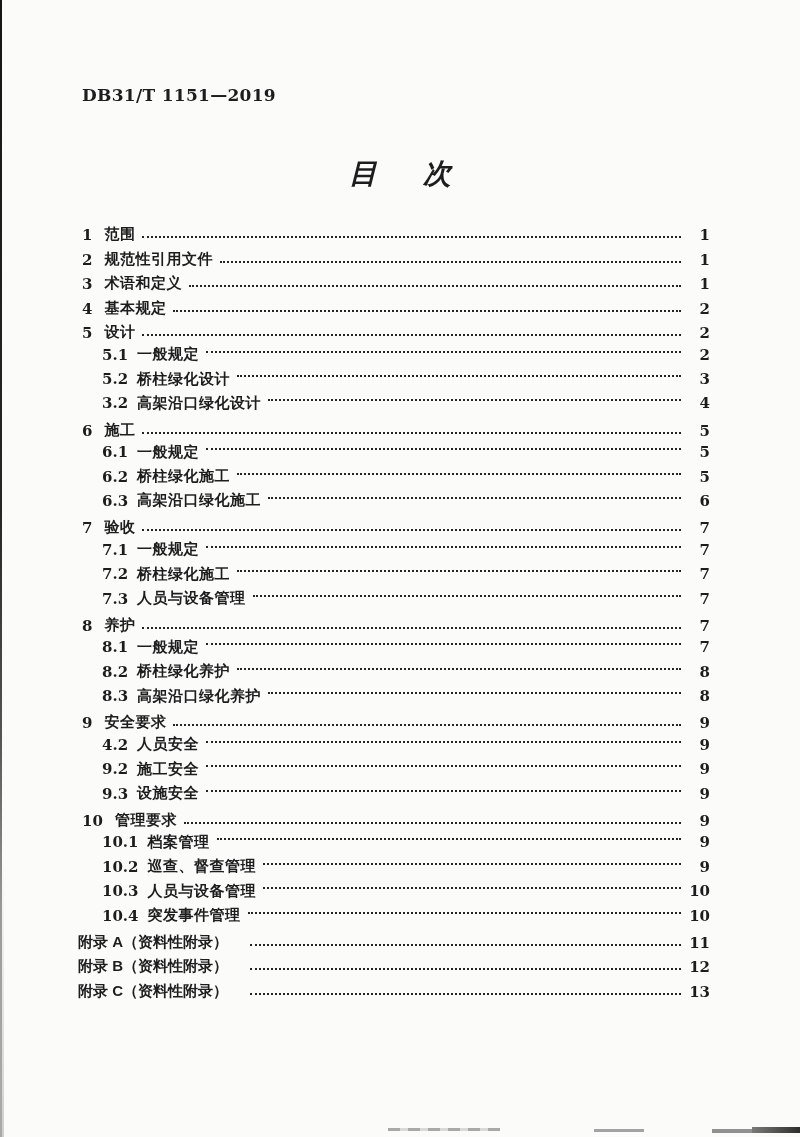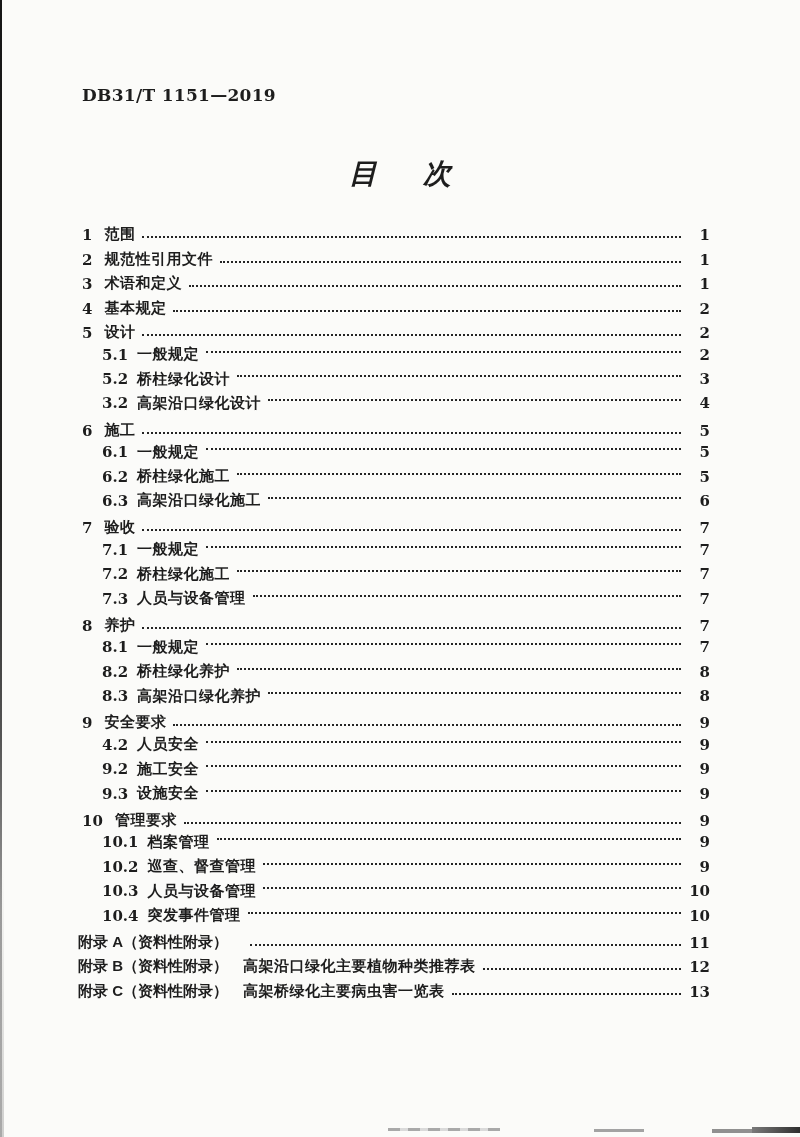--- a/index.html
+++ b/index.html
@@ -271,27 +271,25 @@
     <span class="leader"></span>
     <span class="pagenum">10</span>
   </div>
       <div class="toc-row lv-app">
     <span class="num">附录 A（资料性附录）</span>
     <span class="leader"></span>
     <span class="pagenum">11</span>
   </div>
       <div class="toc-row lv-app">
     <span class="num">附录 B（资料性附录）</span>
-    <span class="entry-title">高架沿口绿化主要植物种类推荐表</span>
     <span class="leader"></span>
     <span class="pagenum">12</span>
   </div>
       <div class="toc-row lv-app">
     <span class="num">附录 C（资料性附录）</span>
-    <span class="entry-title">高架桥绿化主要病虫害一览表</span>
     <span class="leader"></span>
     <span class="pagenum">13</span>
   </div>
     </div>
 
   <div class="edge-left"></div>
   <div class="smudge-left"></div>
   <div class="smudge-a"></div>
   <div class="smudge-b"></div>
   <div class="smudge-c"></div>

